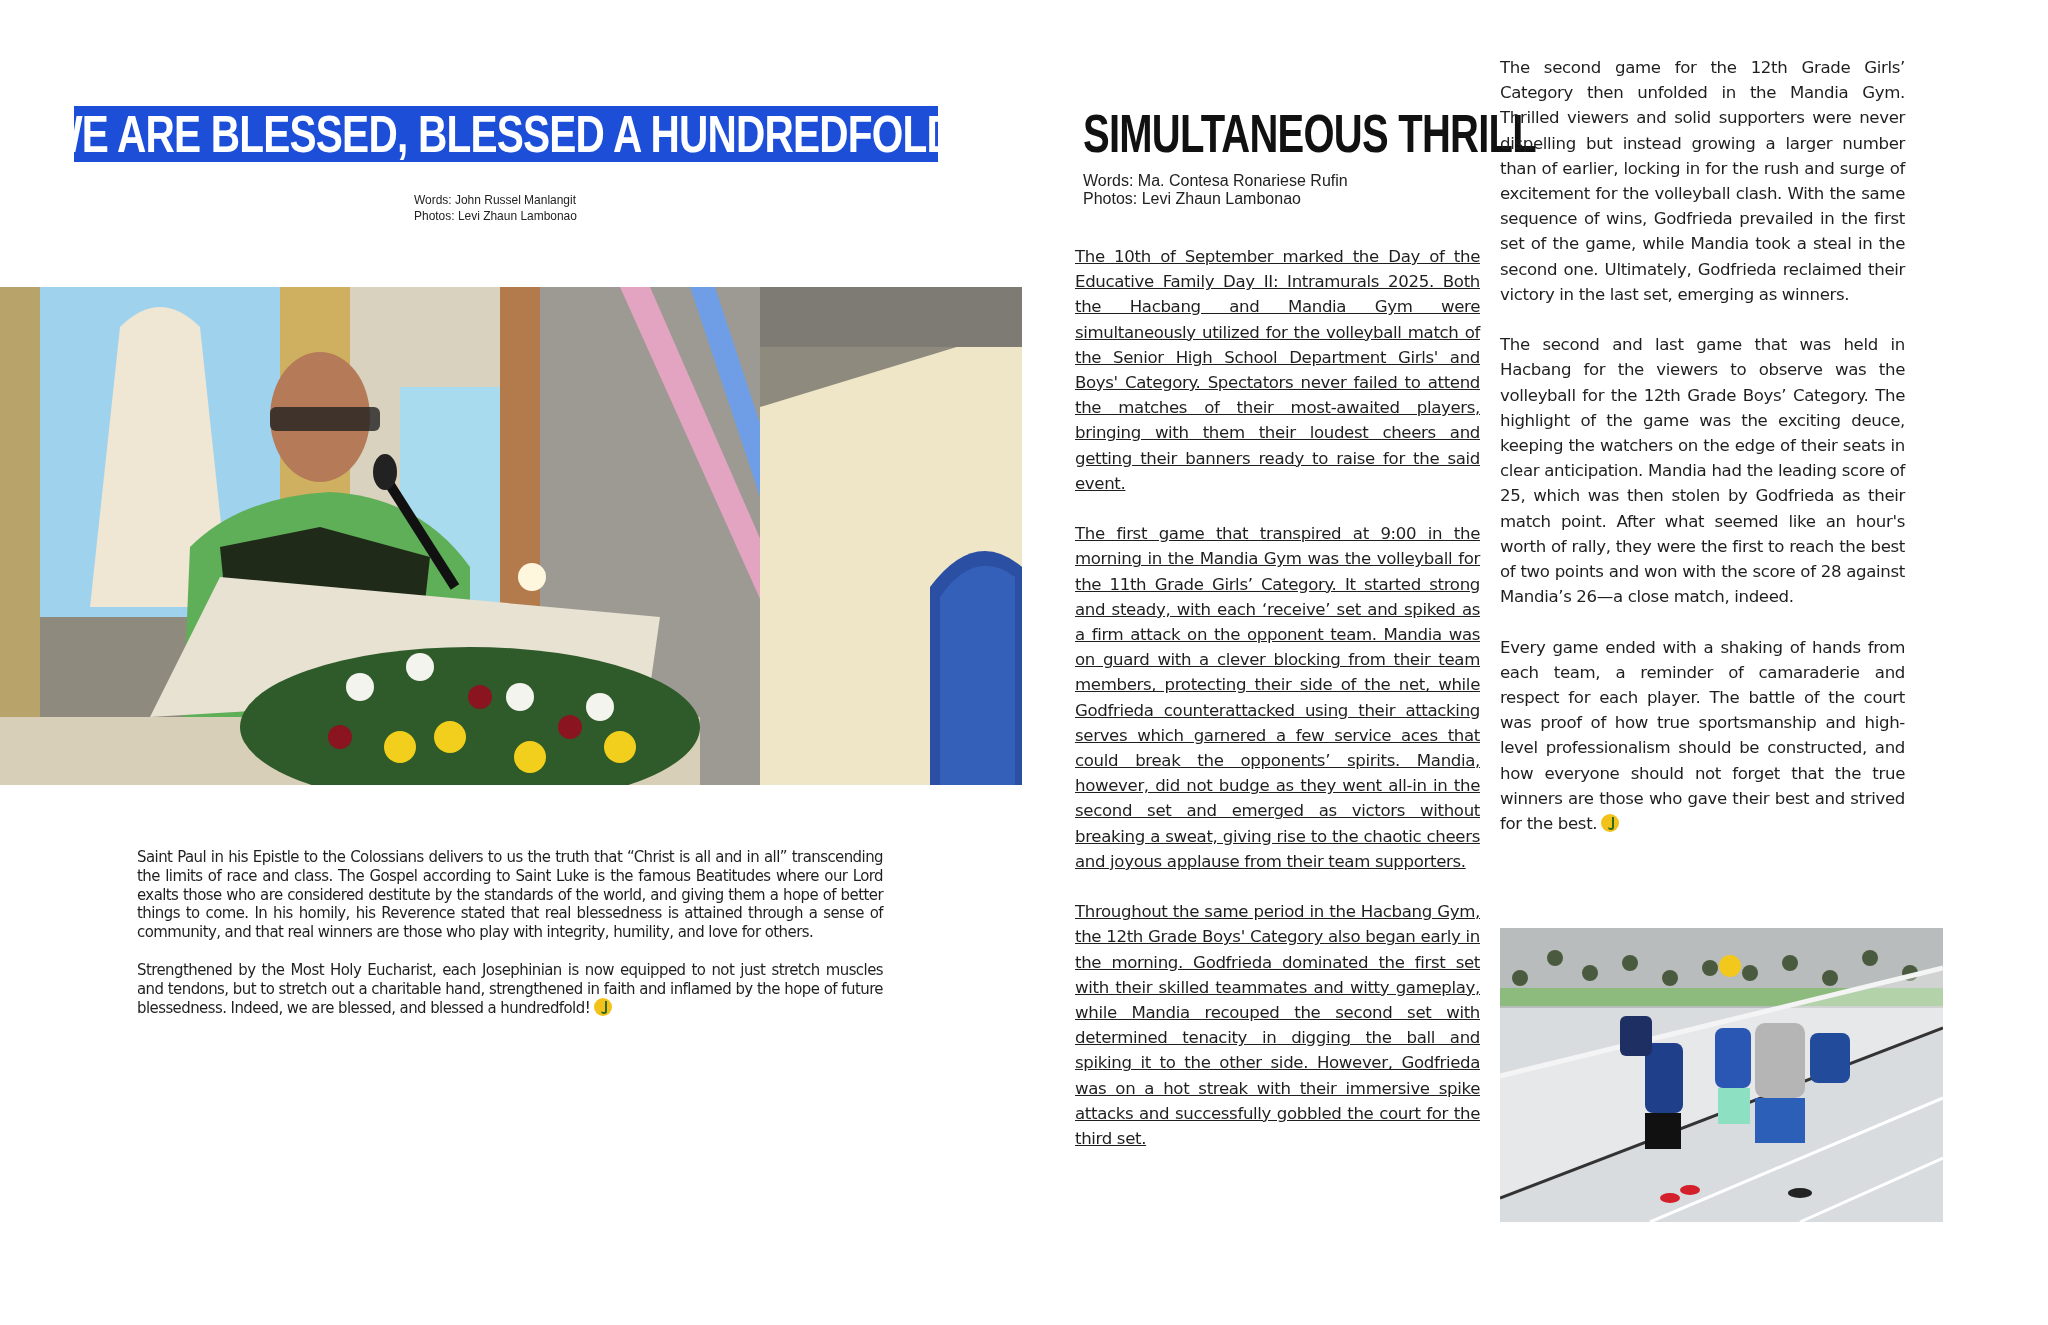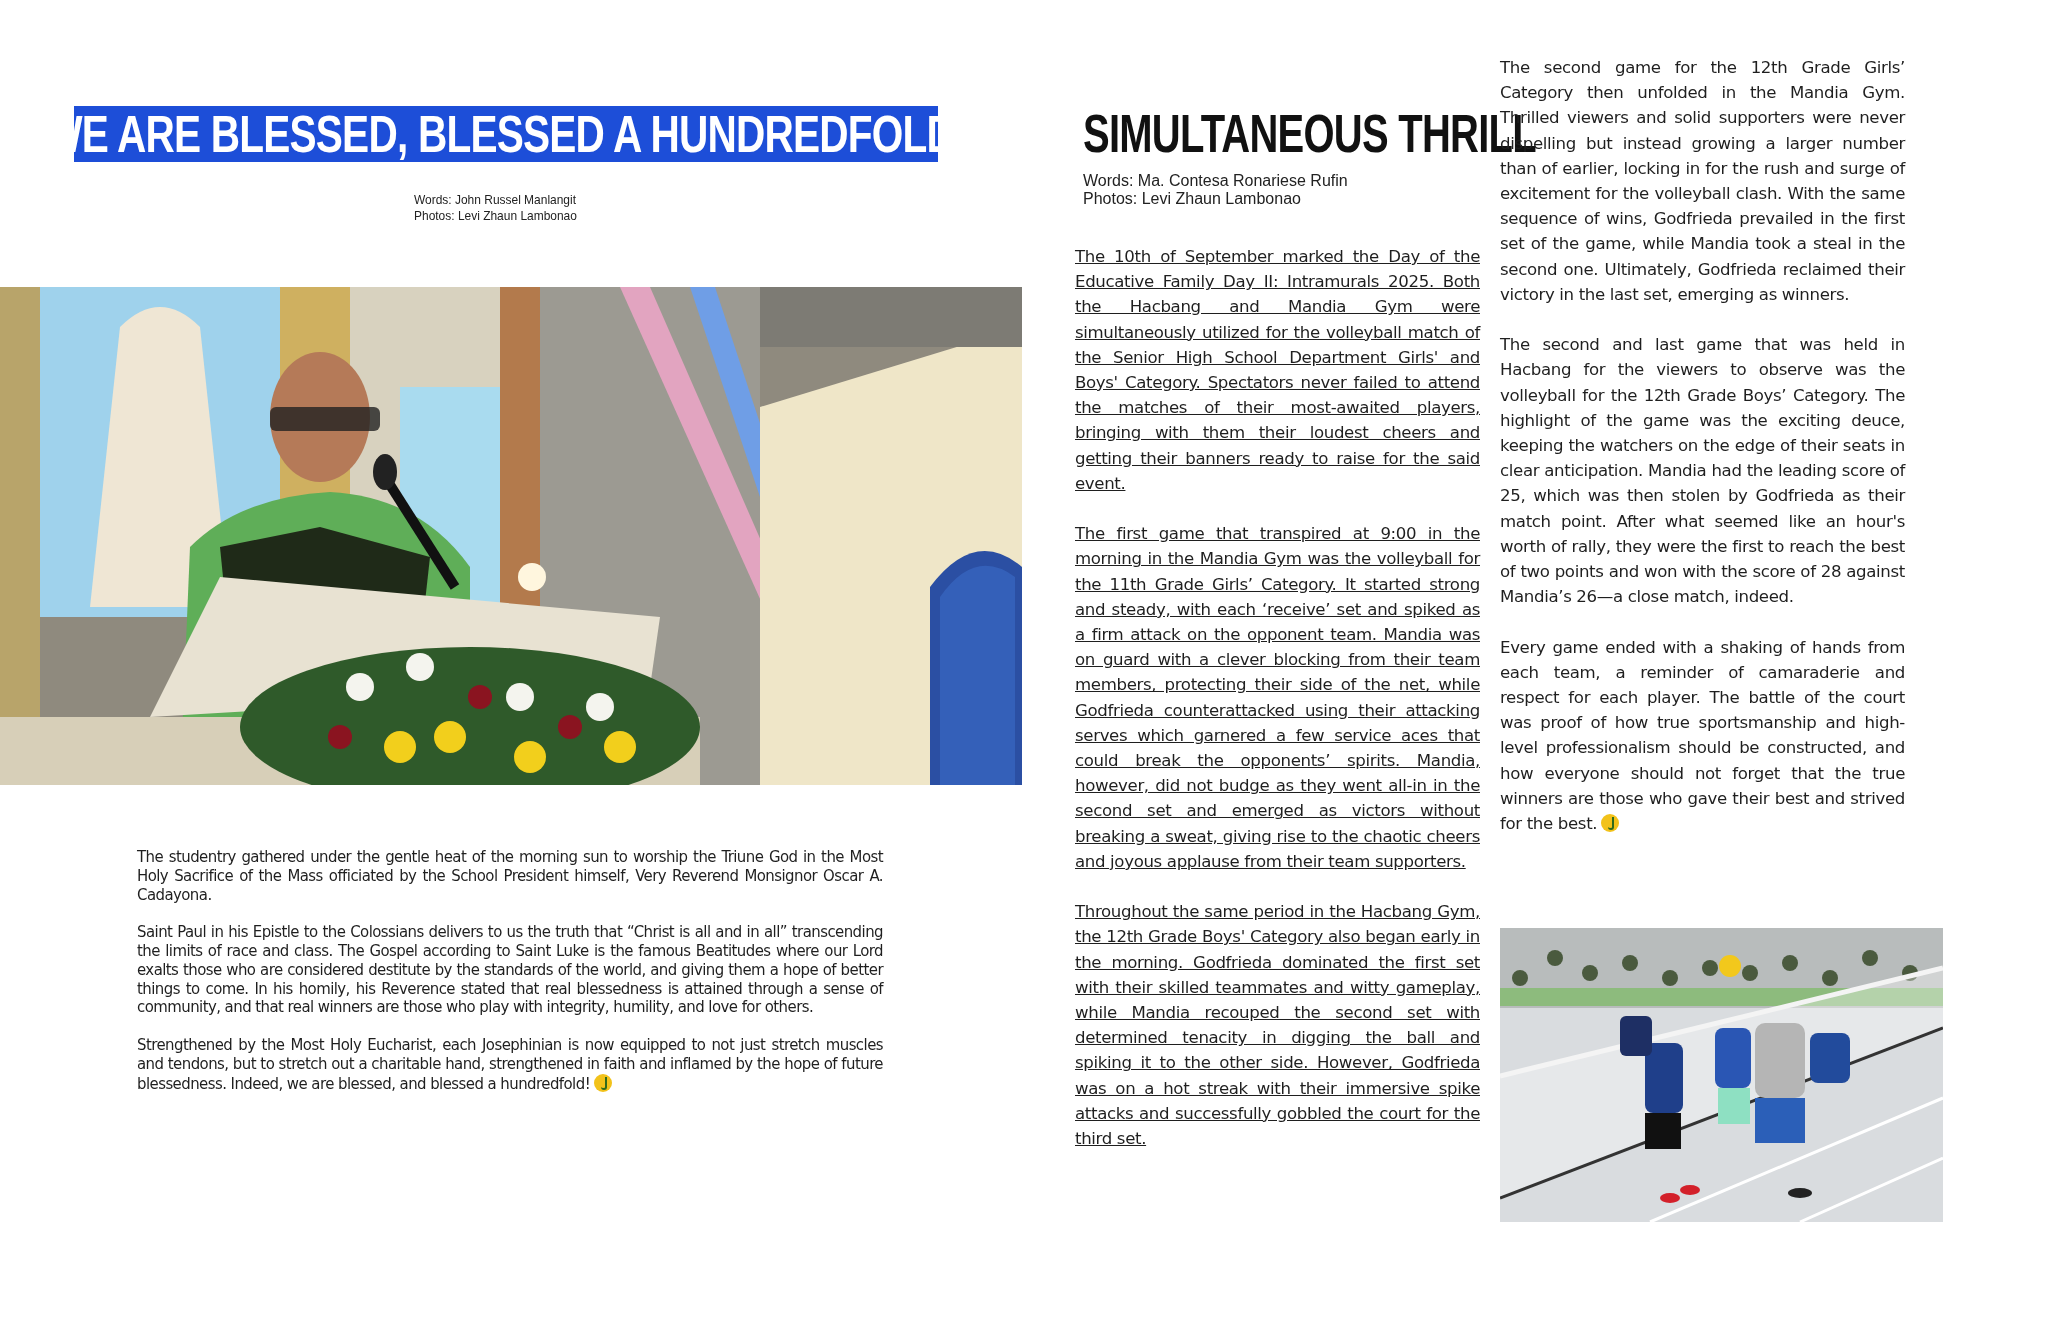--- a/index.html
+++ b/index.html
@@ -99,21 +99,20 @@
     <circle cx="400" cy="460" r="16" fill="#f2cf1c"></circle>
     <circle cx="480" cy="410" r="12" fill="#8a1420"></circle>
     <circle cx="570" cy="440" r="12" fill="#8a1420"></circle>
     <circle cx="340" cy="450" r="12" fill="#8a1420"></circle>
 
     <circle cx="532" cy="290" r="14" fill="#fff6de"></circle>
   </svg>
 </div>
 
 <div class="body-left">
-  <p>The studentry gathered under the gentle heat of the morning sun to worship the Triune God in the Most Holy Sacrifice of the Mass officiated by the School President himself,  Very Reverend Monsignor Oscar A. Cadayona.</p>
   <p>Saint Paul in his Epistle to the Colossians delivers to us the truth that “Christ is all and in all” transcending the limits of race and class. The Gospel according to Saint Luke is the famous Beatitudes where our Lord exalts those who are considered destitute by the standards of the world, and giving them a hope of better things to come. In his homily, his Reverence stated that real blessedness is attained through a sense of community, and that real winners are those who play with integrity, humility, and love for others.</p>
   <p><span>Strengthened by the Most Holy Eucharist, each Josephinian is now equipped to not just stretch muscles and tendons, but to stretch out a charitable hand, strengthened in faith and inflamed by the hope of future blessedness. Indeed, we are blessed, and blessed a hundredfold!</span><span class="logo-mark"></span></p>
 </div>
 
 <div class="title-right">SIMULTANEOUS THRILL</div>
 <div class="credits-right">
   <div>Words: Ma. Contesa Ronariese Rufin</div>
   <div>Photos: Levi Zhaun Lambonao</div>
 </div>
 

